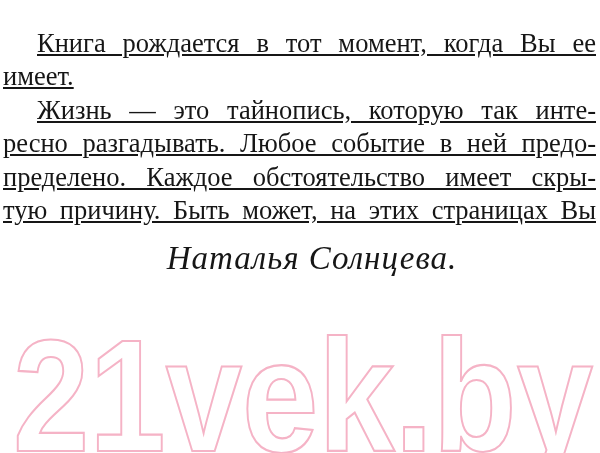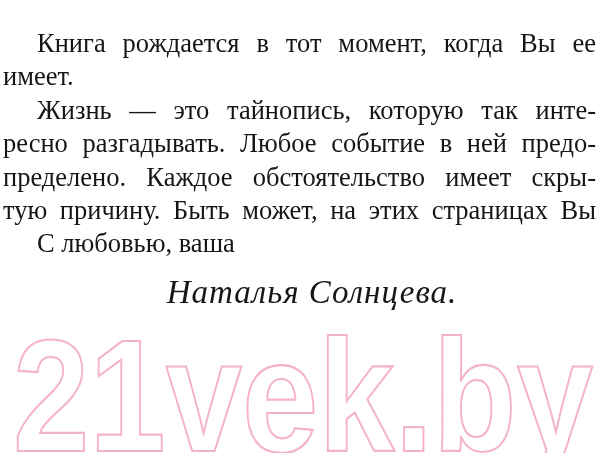--- a/index.html
+++ b/index.html
@@ -31,20 +31,21 @@
     margin: 5px 0 0 0;
     font-size: 31px;
     font-weight: normal;
     text-align: center;
     letter-spacing: 0.5px;
   }
   .bodytext {
     margin: 27px 4px 0 3px;
     font-size: 26.5px;
     line-height: 33.4px;
+    text-decoration: underline;
   }
   .ln {
     height: 33.4px;
     overflow: visible;
   }
   .jst {
     text-align: justify;
     text-align-last: justify;
   }
   .ind {
@@ -71,19 +72,18 @@
   <div class="content">
 
 
     <div class="bodytext">
       <div class="ln ind jst">Книга рождается в тот момент, когда Вы ее</div>
       <div class="ln">имеет.</div>
       <div class="ln ind jst">Жизнь — это тайнопись, которую так инте-</div>
       <div class="ln jst">ресно разгадывать. Любое событие в ней предо-</div>
       <div class="ln jst">пределено. Каждое обстоятельство имеет скры-</div>
       <div class="ln jst">тую причину. Быть может, на этих страницах Вы</div>
-      <div class="ln ind">С любовью, ваша</div>
     </div>
 
     <div class="signature">Наталья Солнцева.</div>
 
   </div>
 </div>
 
 </body></html>

